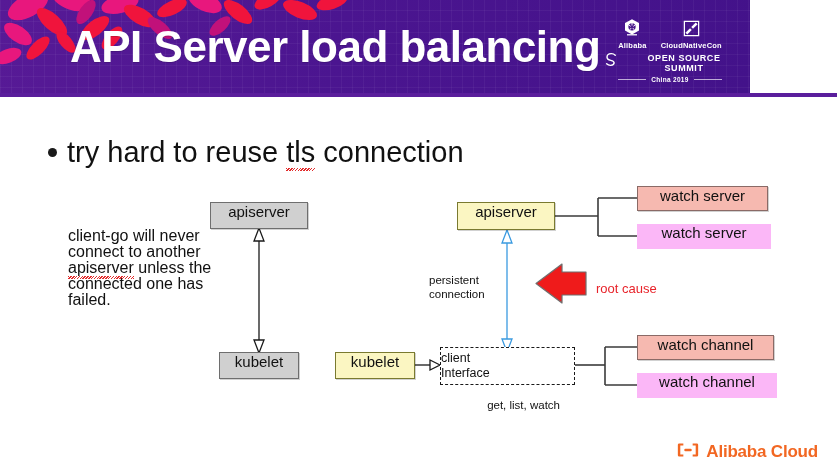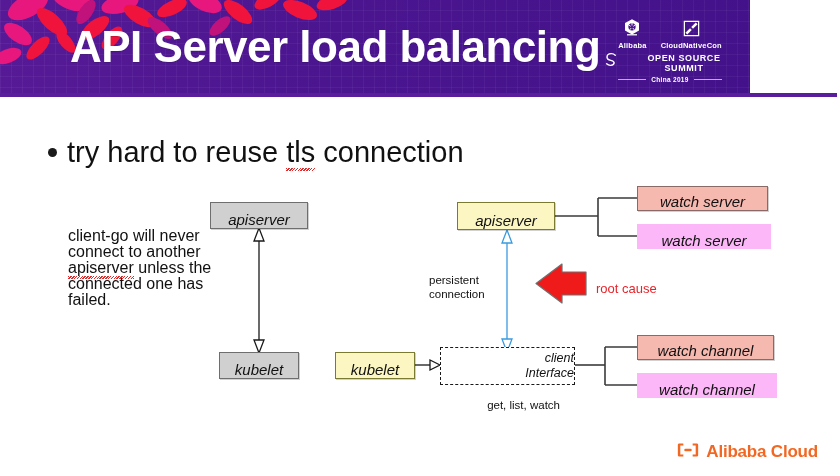--- a/index.html
+++ b/index.html
@@ -65,22 +65,22 @@
   }
 
   
   .para{
     position:absolute;left:68px;top:228px;width:150px;
     font-size:16px;line-height:16px;color:#111;
   }
 
   
   .node{
-    position:absolute;display:flex;align-items:flex-end;justify-content:center;
-    box-sizing:border-box;font-size:15px;color:#111;white-space:nowrap;font-style:italic;
+    position:absolute;display:flex;align-items:flex-start;justify-content:center;
+    box-sizing:border-box;font-size:15px;color:#111;white-space:nowrap;
   }
   .grey{background:#d0d0d0;border:1px solid #6e6e6e;box-shadow:1px 1px 0 rgba(0,0,0,.18);}
   .yellow{background:#fbf6c2;border:1px solid #7a7a30;box-shadow:1px 1px 0 rgba(0,0,0,.18);}
   .salmon{background:#f6b9b0;border:1px solid #8a6a66;box-shadow:1px 1px 0 rgba(0,0,0,.18);}
   .magenta{background:#fbb7f7;border:none;}
   .dashed{background:#ffffff;border:1.6px dashed #1a1a1a;font-size:12.5px;line-height:15px;text-align:center;}
 
   .caption{position:absolute;font-size:11.5px;color:#111;line-height:14px;}
 
   

